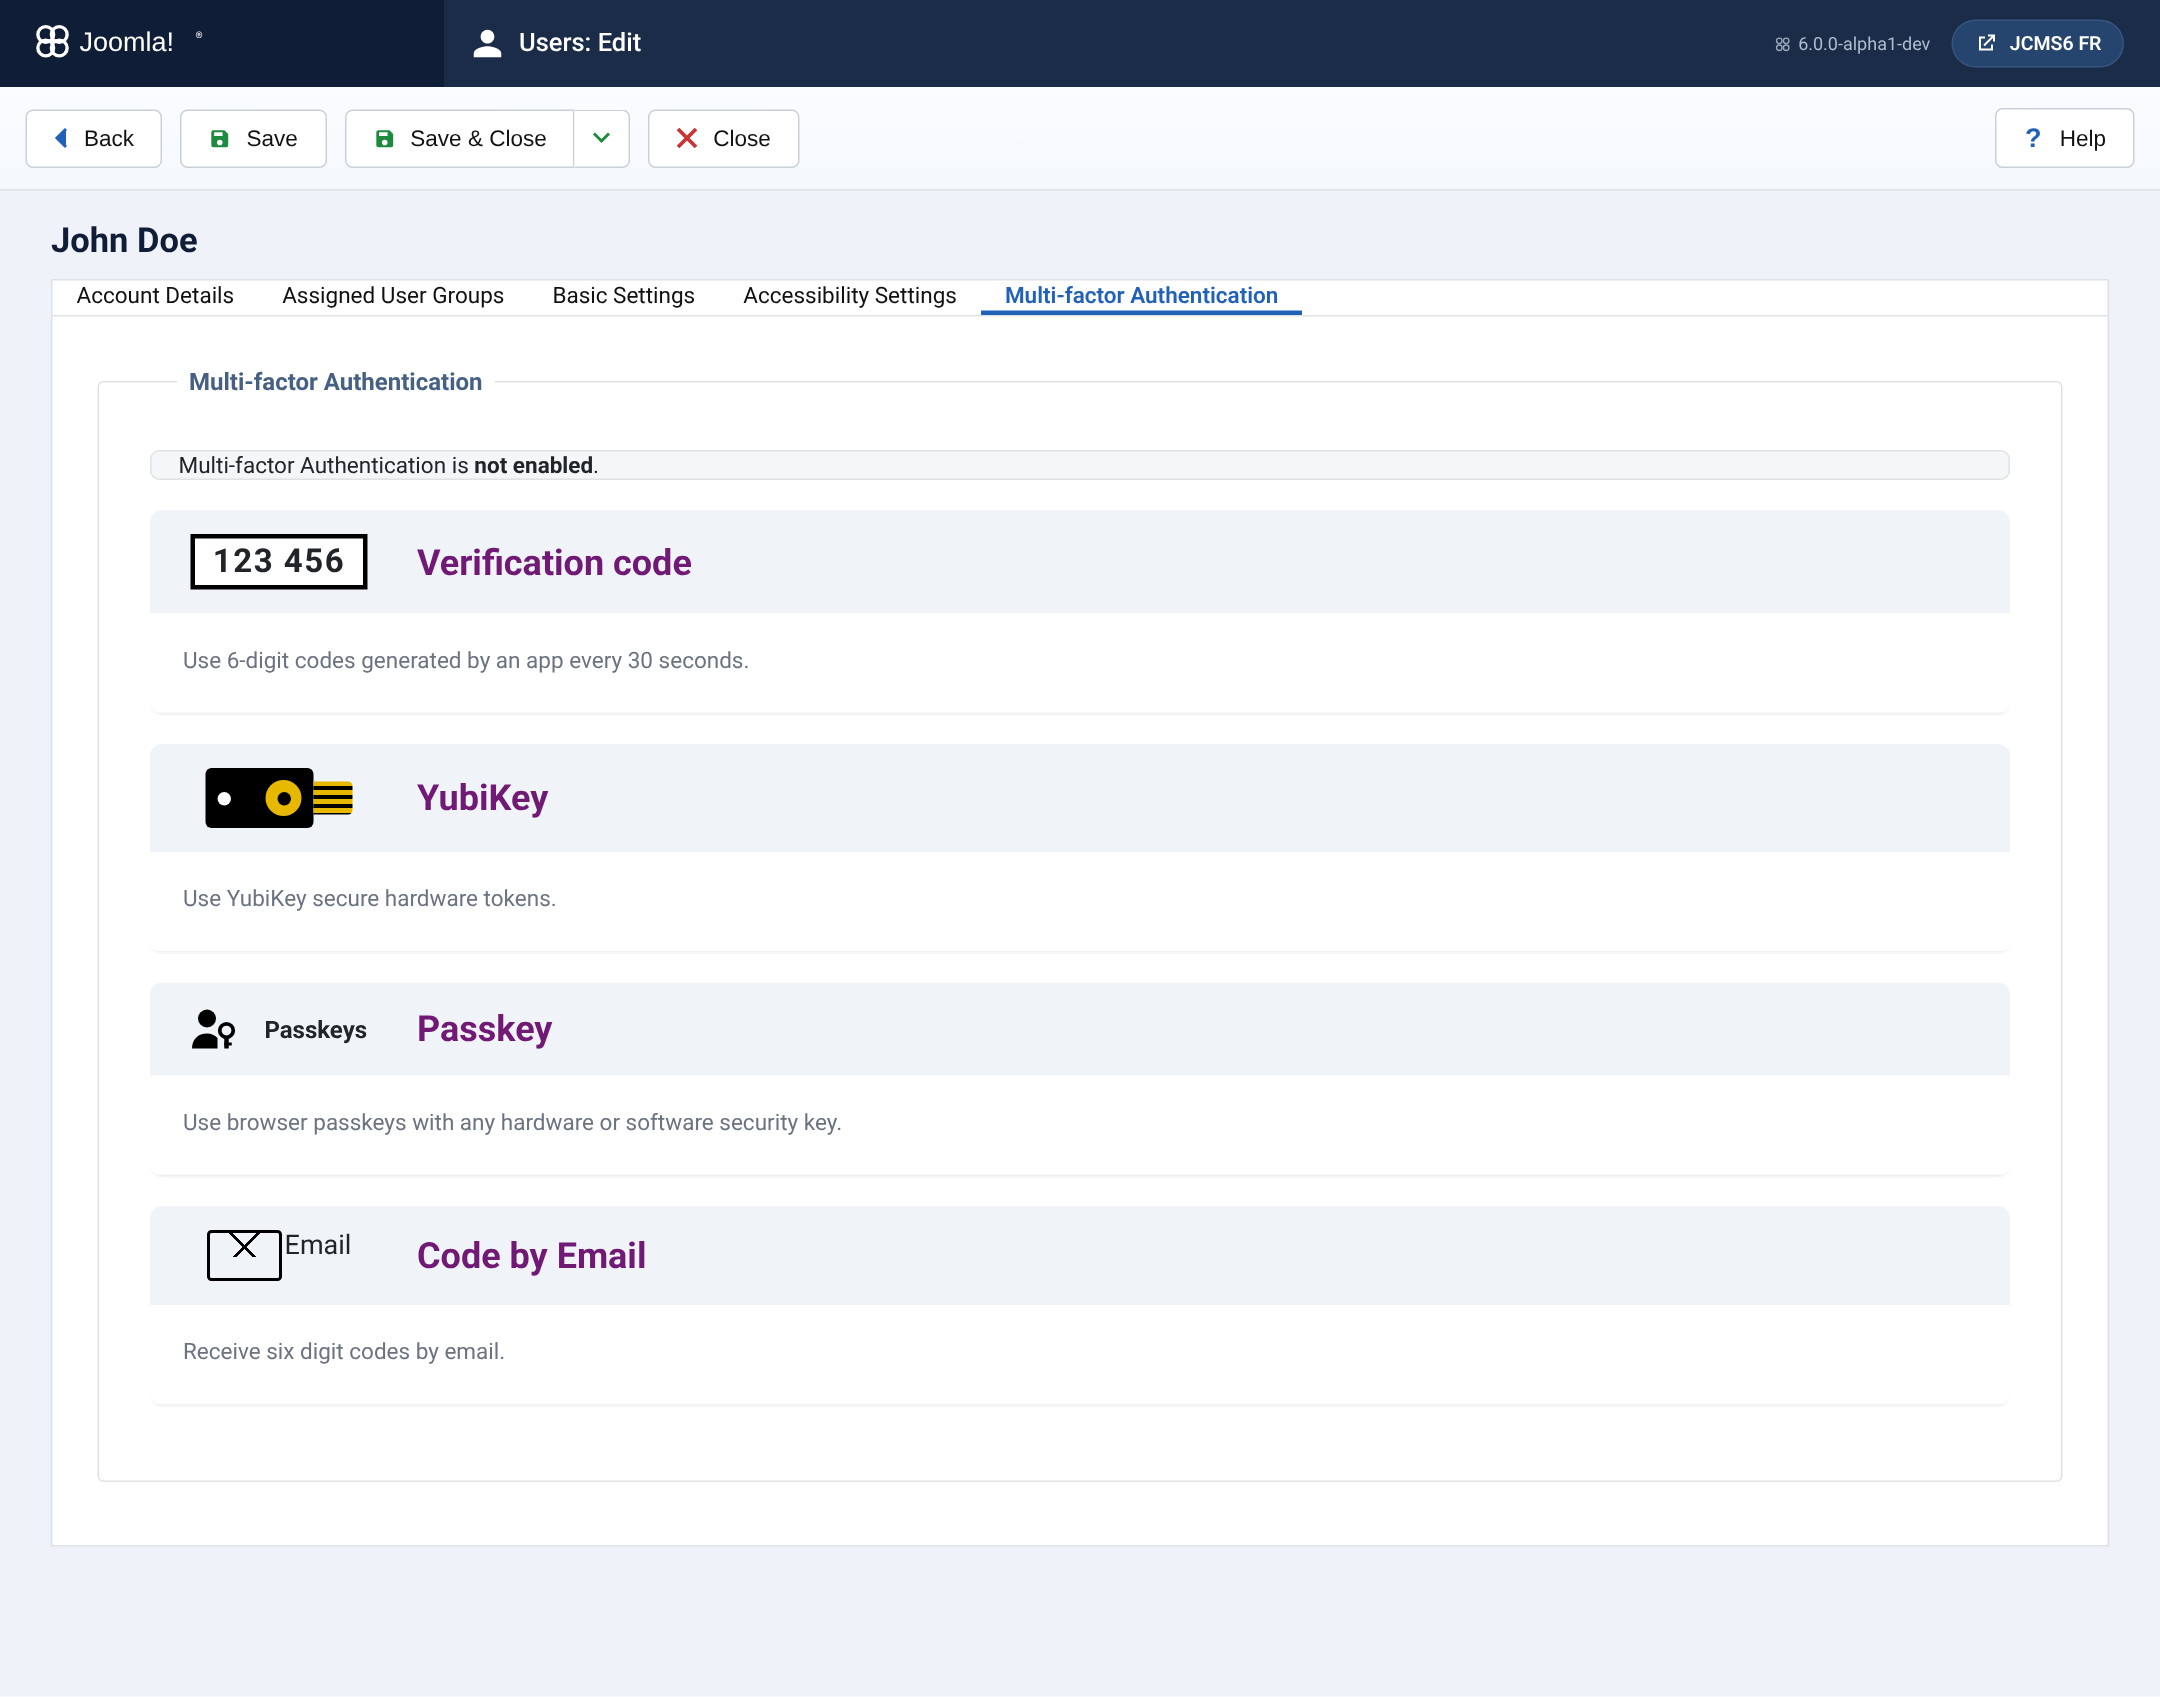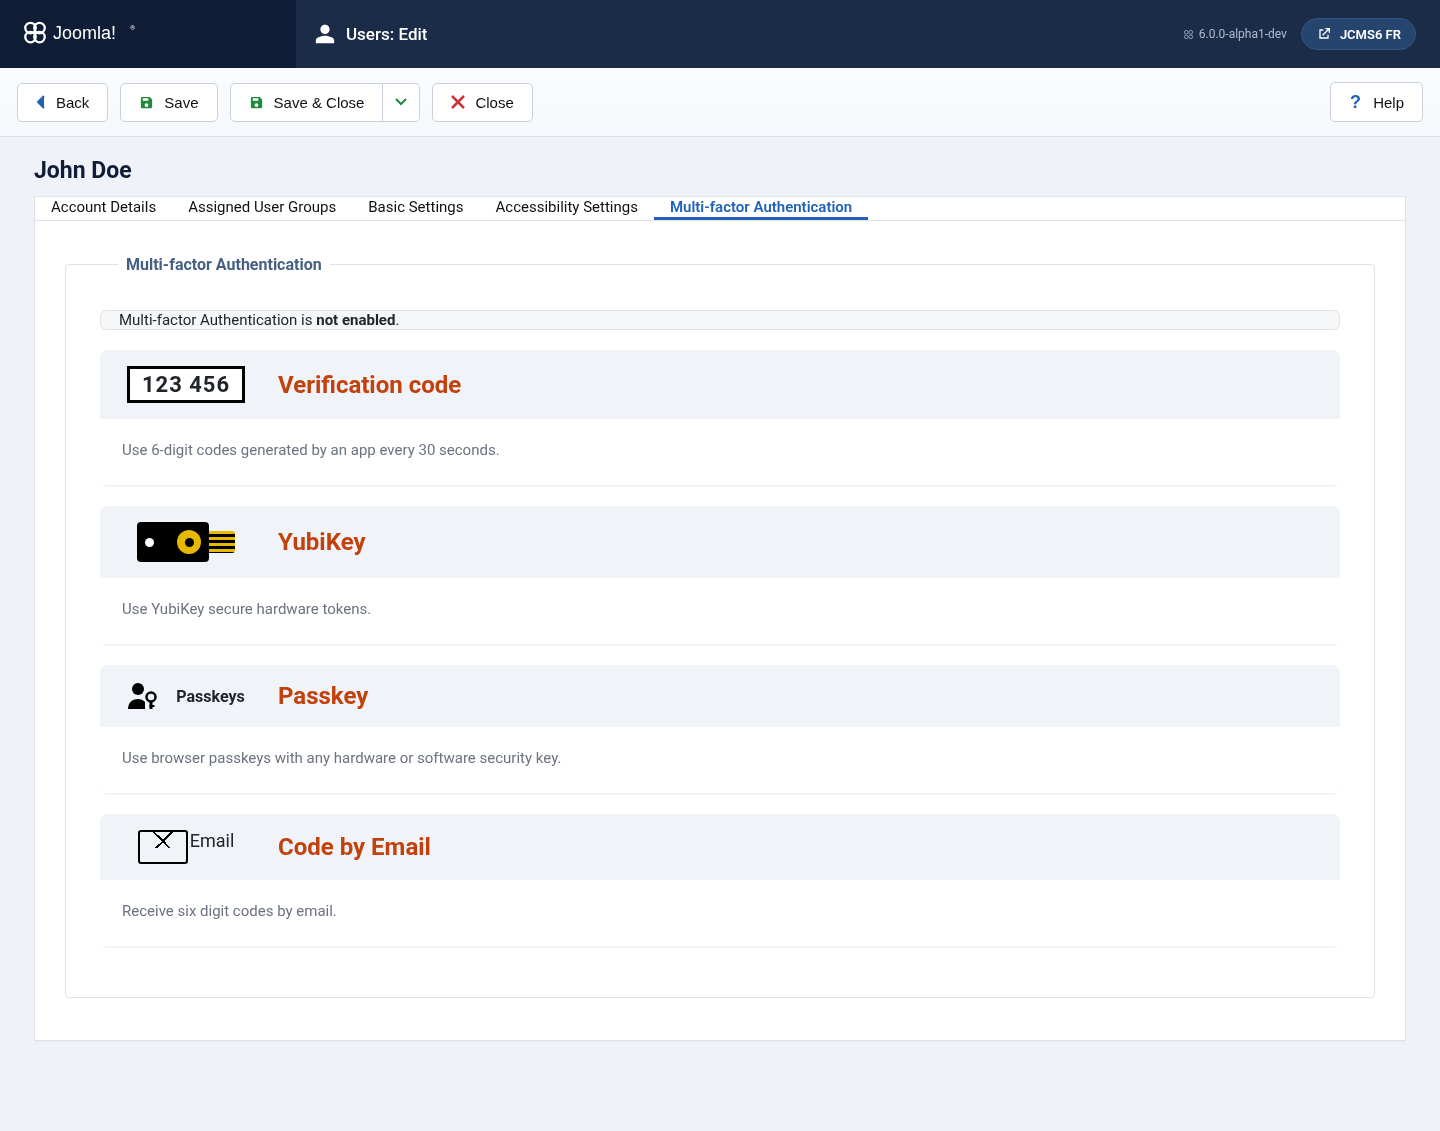--- a/index.html
+++ b/index.html
@@ -1,19 +1,19 @@
 <!DOCTYPE html>
 <html><head>
 <meta charset="utf-8">
 <style>
 * { box-sizing: border-box; margin: 0; padding: 0; }
 body { font-family: -apple-system, BlinkMacSystemFont, "Segoe UI", Roboto, Helvetica, Arial, sans-serif; background: #eff2f8; color: #212529; font-size: 14px; width: 1440px; }
 
 
-.header { display: flex; align-items: center; background: #1b2c48; height: 68px; color: #fff; }
+.header { display: flex; align-items: center; background: #1b2c48; height: 58px; color: #fff; }
 .brand { display: flex; align-items: center; background: #0f1d36; height: 100%; padding: 0 38px 0 18px; width: 296px; }
 .brand svg { height: 30px; }
 .page-title { display: flex; align-items: center; padding-left: 18px; font-size: 17px; font-weight: 500; }
 .page-title .icon { margin-right: 10px; }
 .header-right { margin-left: auto; display: flex; align-items: center; gap: 14px; padding-right: 24px; }
 .version { color: #b0bccf; font-size: 12px; display: flex; align-items: center; gap: 5px; }
 .version svg { opacity: .85; }
 .site-btn { background: #26456e; border: 1px solid #36547f; border-radius: 22px; padding: 7px 14px; display: flex; align-items: center; gap: 8px; color: #fff; font-size: 13px; font-weight: 600; cursor: pointer; }
 
 
@@ -36,21 +36,21 @@
 
 .panel { background: #fff; border: 1px solid #dee2e6; margin: 0 34px 34px; padding: 34px 30px 42px; box-shadow: 0 1px 2px rgba(0,0,0,.03); }
 fieldset { border: 1px solid #dee2e6; border-radius: 4px; padding: 36px 34px 30px; position: relative; }
 legend { font-weight: 700; color: #466083; font-size: 16px; padding: 0 8px; margin-left: 18px; }
 
 .alert { background: #f5f6f8; border: 1px solid #dee2e6; border-radius: 6px; padding: 0 18px; font-size: 15px; margin-bottom: 20px; }
 .alert b { font-weight: 700; }
 
 .method { background: #fff; border-radius: 8px; overflow: hidden; margin-bottom: 20px; box-shadow: 0 1px 0 rgba(0,0,0,.04); }
 .method-head { display: flex; align-items: center; gap: 28px; background: #f0f3f8; padding: 16px 22px; }
-.method-title { font-size: 24px; font-weight: 700; color: #c2410c; }
+.method-title { font-size: 24px; font-weight: 700; color: #701a75; }
 .method-desc { padding: 22px 22px 26px; color: #6b7280; font-size: 15px; border-bottom: 1px solid #eef1f5; }
 .method-icon { width: 128px; display:flex; justify-content:center; }
 
 
 .code-box { border: 3px solid #000; padding: 3px 12px; font-size: 22px; font-weight: 700; letter-spacing: 1px; background: #fff; }
 .yubi { display:flex; align-items:center; }
 .yubi-body { width: 72px; height: 40px; background:#000; border-radius: 4px; display:flex; align-items:center; justify-content:space-between; padding: 0 8px; }
 .yubi-hole { width:9px; height:9px; background:#fff; border-radius:50%; }
 .yubi-ring { width:24px; height:24px; border-radius:50%; background:#e6b800; display:flex; align-items:center; justify-content:center; }
 .yubi-ring::after{content:""; width:9px; height:9px; background:#000; border-radius:50%;}

